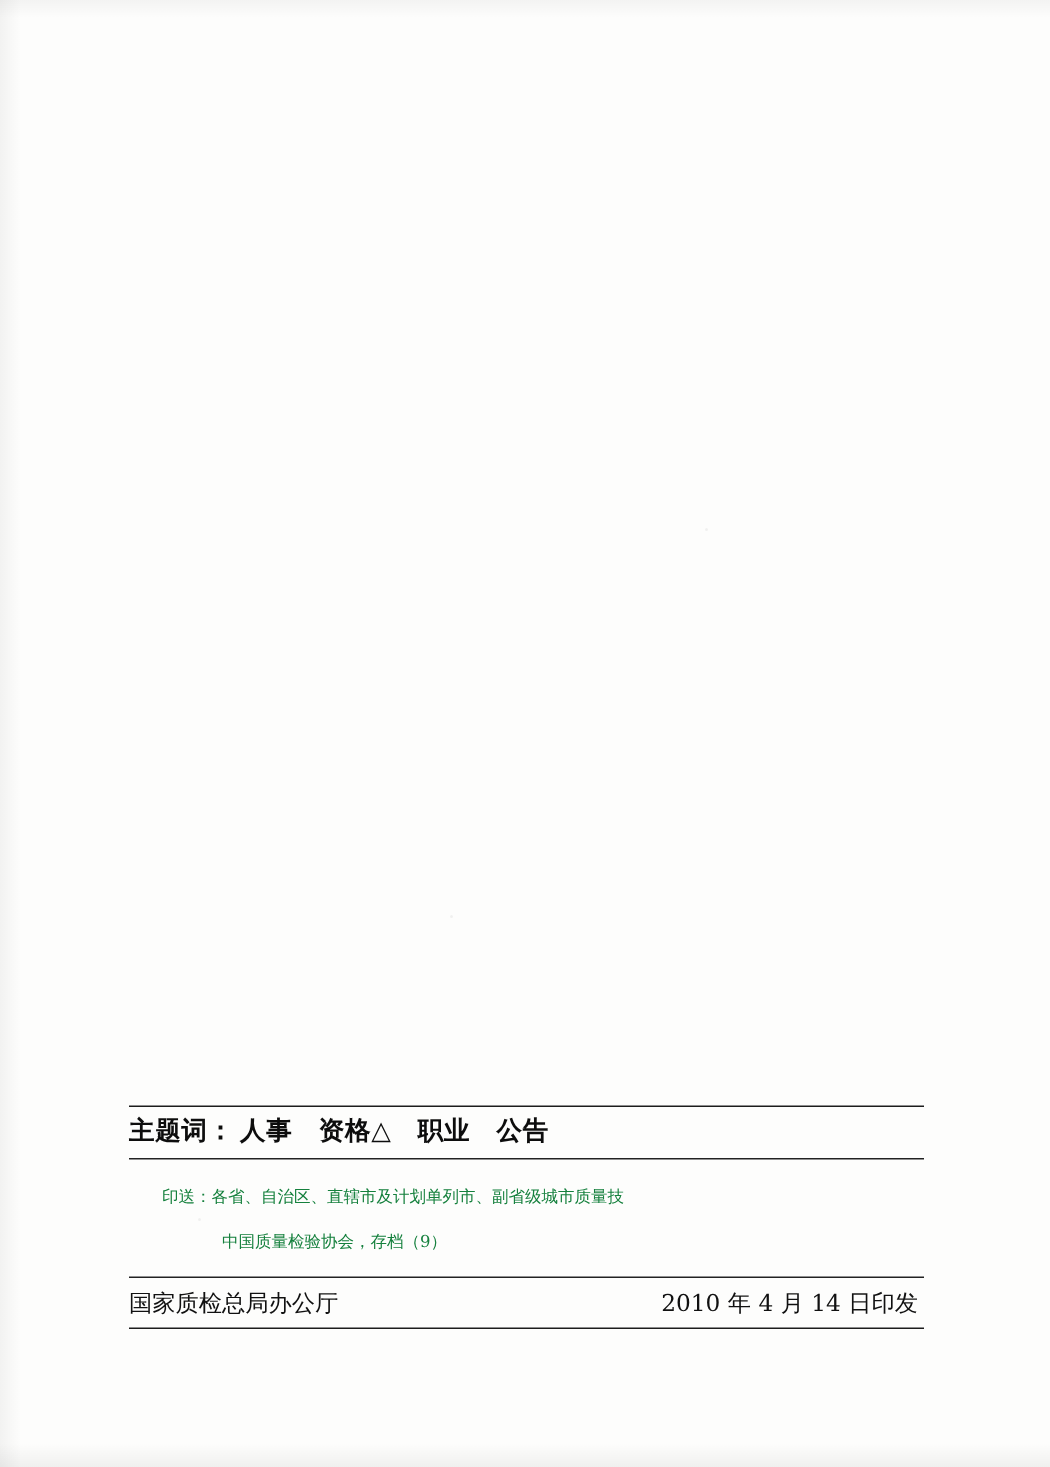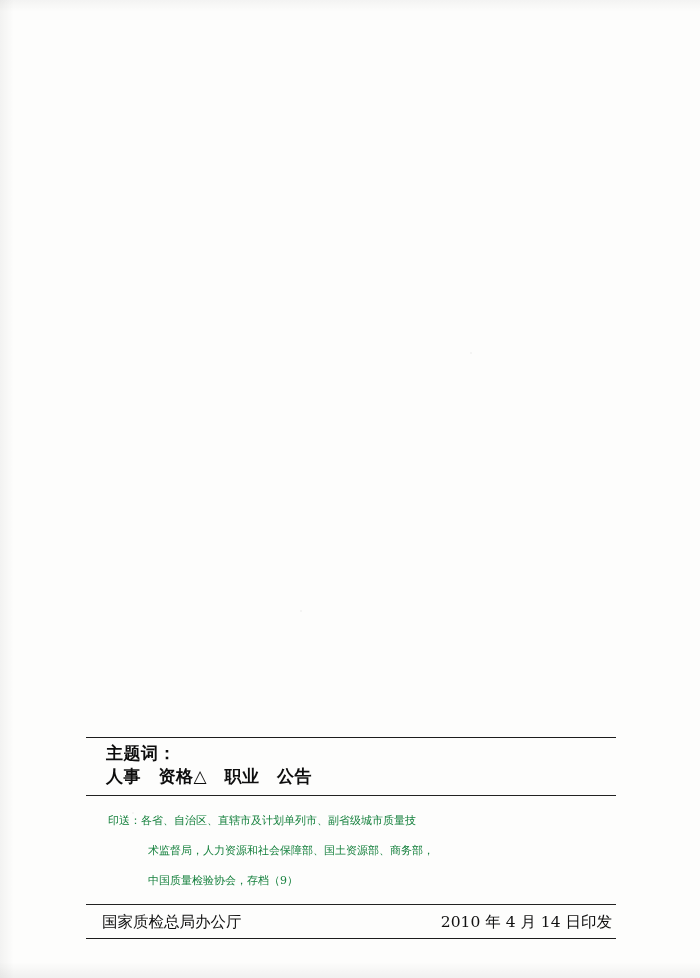--- a/index.html
+++ b/index.html
@@ -76,28 +76,27 @@
 
   .subject-row {
     display: flex;
     align-items: baseline;
     font-family: "DejaVu Sans", "Liberation Sans", sans-serif;
     font-weight: bold;
     font-size: 17px;
     letter-spacing: 0.5px;
     padding: 4px 0 7px 0;
     color: #0d0d0d;
-    flex-direction: column;
   }
   .subject-label {
     white-space: pre;
   }
   .subject-terms {
     white-space: pre;
-    margin-left: 20px;
+    margin-left: 4px;
   }
 
   .dispatch-block {
     padding: 10px 0 8px 0;
     font-size: 11px;
     line-height: 30px;
     color: #15803d;
   }
   .dispatch-line {
     white-space: pre-wrap;
@@ -112,21 +111,20 @@
 
   .issuer-row {
     display: flex;
     justify-content: space-between;
     align-items: baseline;
     font-size: 15.5px;
     padding: 7px 0 5px 0;
     color: #111111;
   }
   .issuer-name {
-    margin-left: 16px;
     white-space: pre;
   }
   .issuer-date {
     margin-right: 4px;
     white-space: pre;
   }
 
   
   .speckle {
     position: absolute;
@@ -152,21 +150,20 @@
 
     <div class="subject-row">
       <span class="subject-label">主题词：</span>
       <span class="subject-terms">人事　资格△　职业　公告</span>
     </div>
 
     <div class="rule thin"></div>
 
     <div class="dispatch-block">
       <div class="dispatch-line first">印送：各省、自治区、直辖市及计划单列市、副省级城市质量技</div>
-      <div class="dispatch-line cont">术监督局，人力资源和社会保障部、国土资源部、商务部，</div>
       <div class="dispatch-line cont">中国质量检验协会，存档（9）</div>
     </div>
 
     <div class="rule thin"></div>
 
     <div class="issuer-row">
       <span class="issuer-name">国家质检总局办公厅</span>
       <span class="issuer-date">2010 年 4 月 14 日印发</span>
     </div>
 

